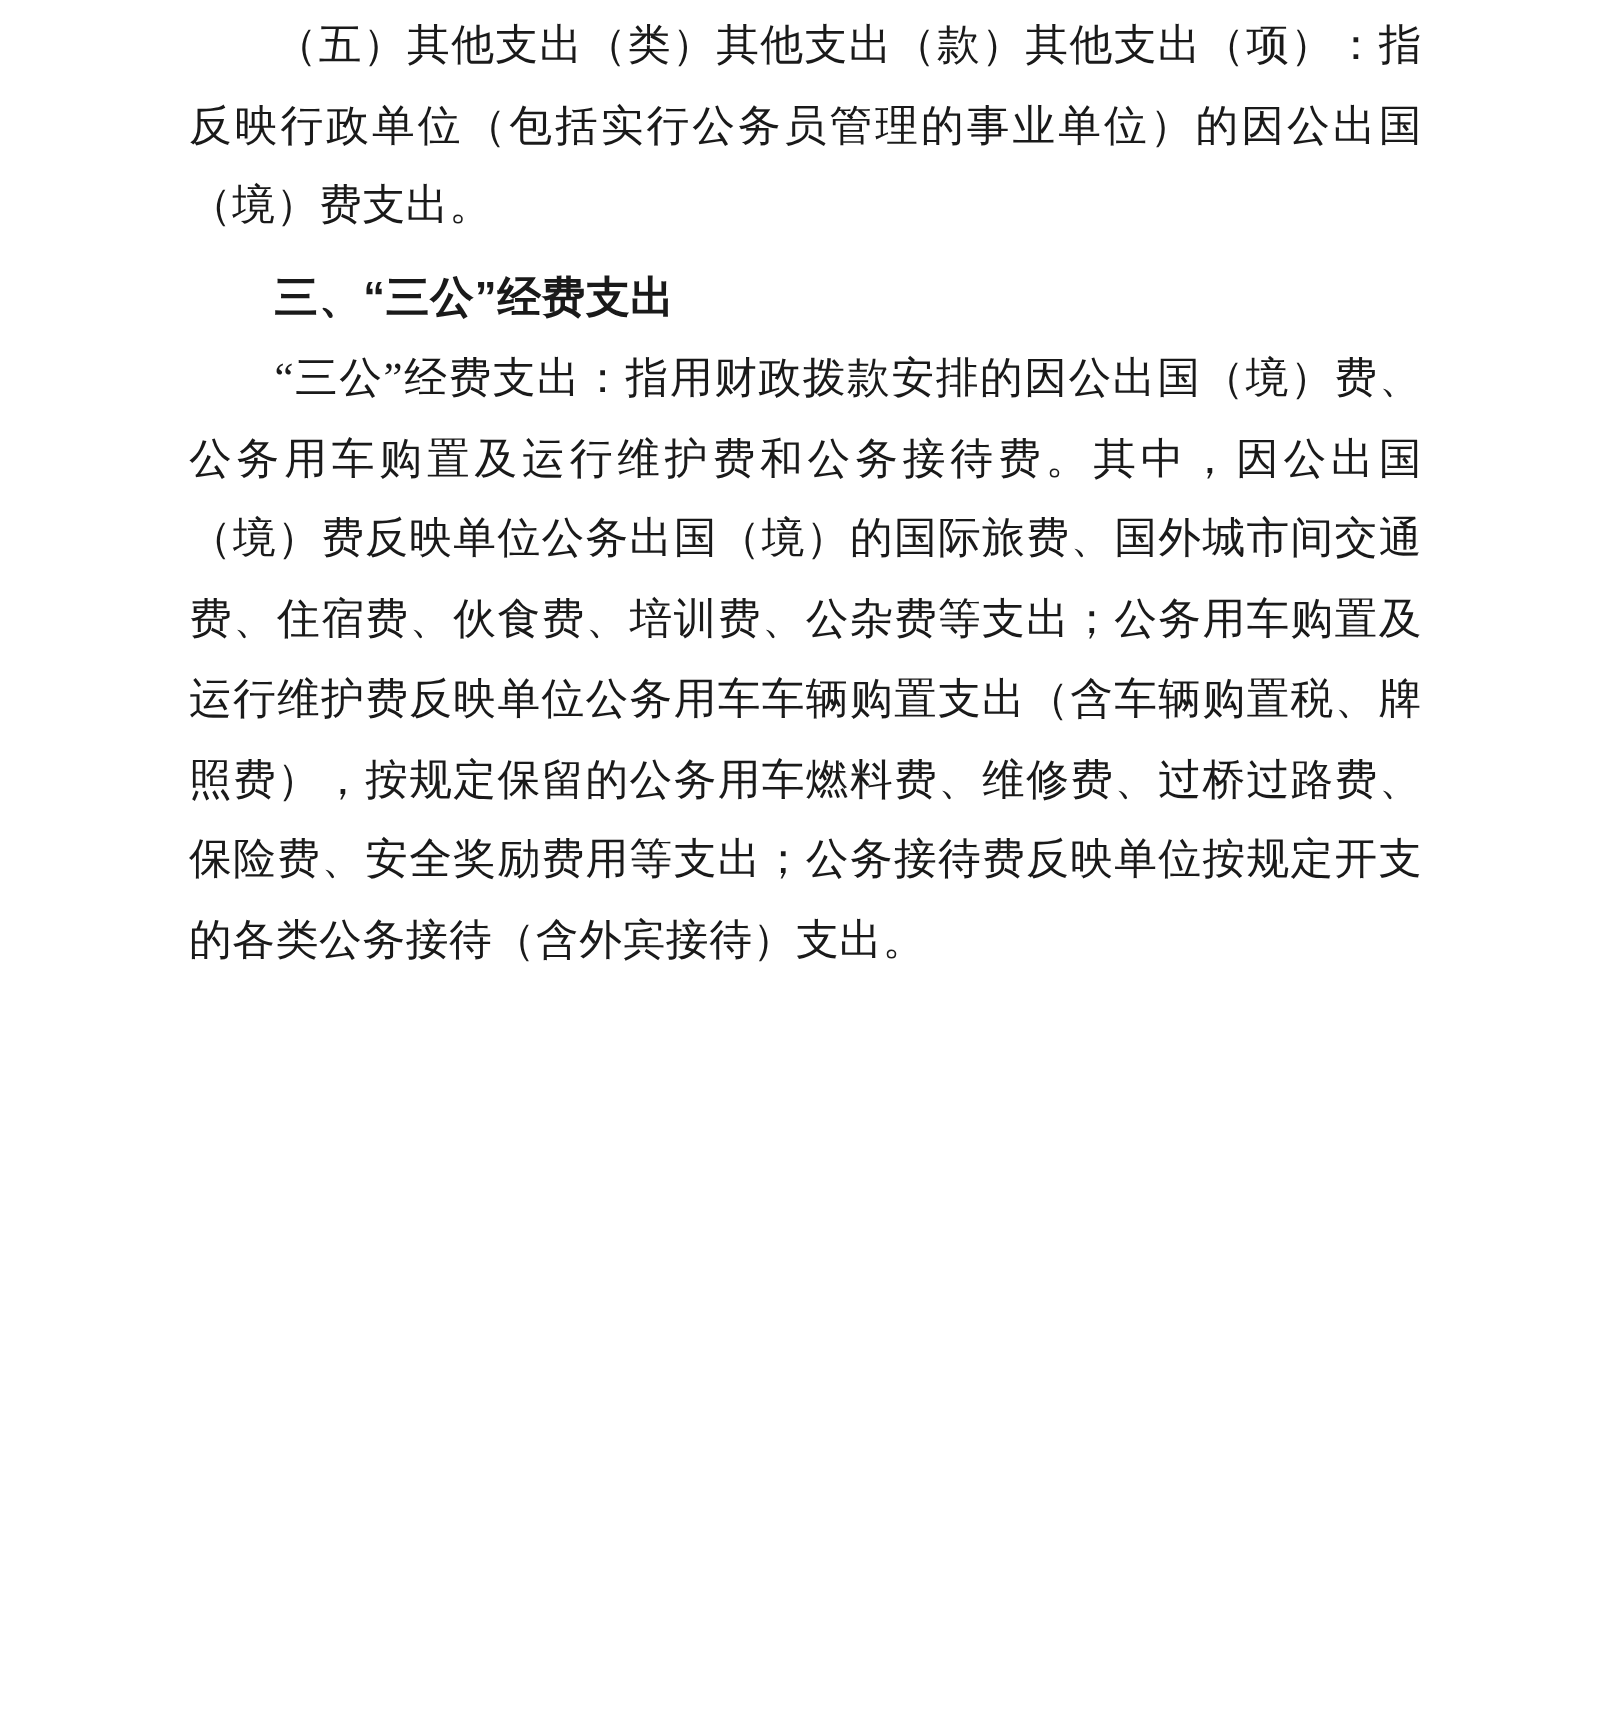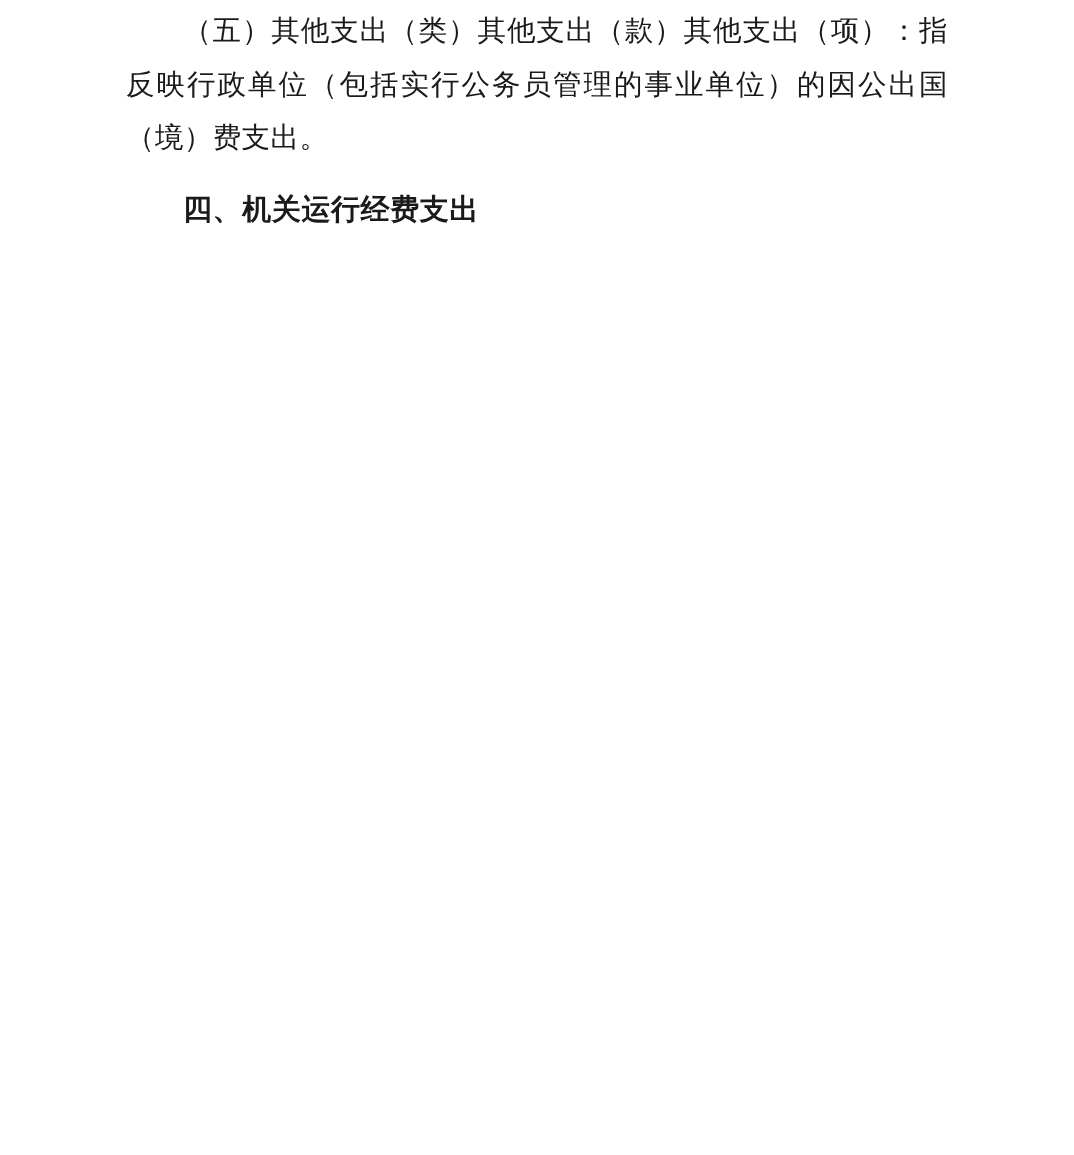--- a/index.html
+++ b/index.html
@@ -49,22 +49,23 @@
 </head>
 <body>
 
 <div class="page">
   <div class="doc-body">
 
     <p class="para">（五）其他支出（类）其他支出（款）其他支出（项）：指反映行政单位（包括实行公务员管理的事业单位）的因公出国（境）费支出。</p>
 
     <div class="block-gap-sm"></div>
 
+    <h2 class="heading">三、“三公”经费支出</h2>
 
+    <p class="para">“三公”经费支出：指用财政拨款安排的因公出国（境）费、公务用车购置及运行维护费和公务接待费。其中，因公出国（境）费反映单位公务出国（境）的国际旅费、国外城市间交通费、住宿费、伙食费、培训费、公杂费等支出；公务用车购置及运行维护费反映单位公务用车车辆购置支出（含车辆购置税、牌照费），按规定保留的公务用车燃料费、维修费、过桥过路费、保险费、安全奖励费用等支出；公务接待费反映单位按规定开支的各类公务接待（含外宾接待）支出。</p>
 
     <div class="block-gap-md"></div>
 
-    <h2 class="heading">四、机关运行经费支出</h2>
 
 
     <div class="spacer-tail"></div>
   </div>
 </div>
 
 </body></html>

